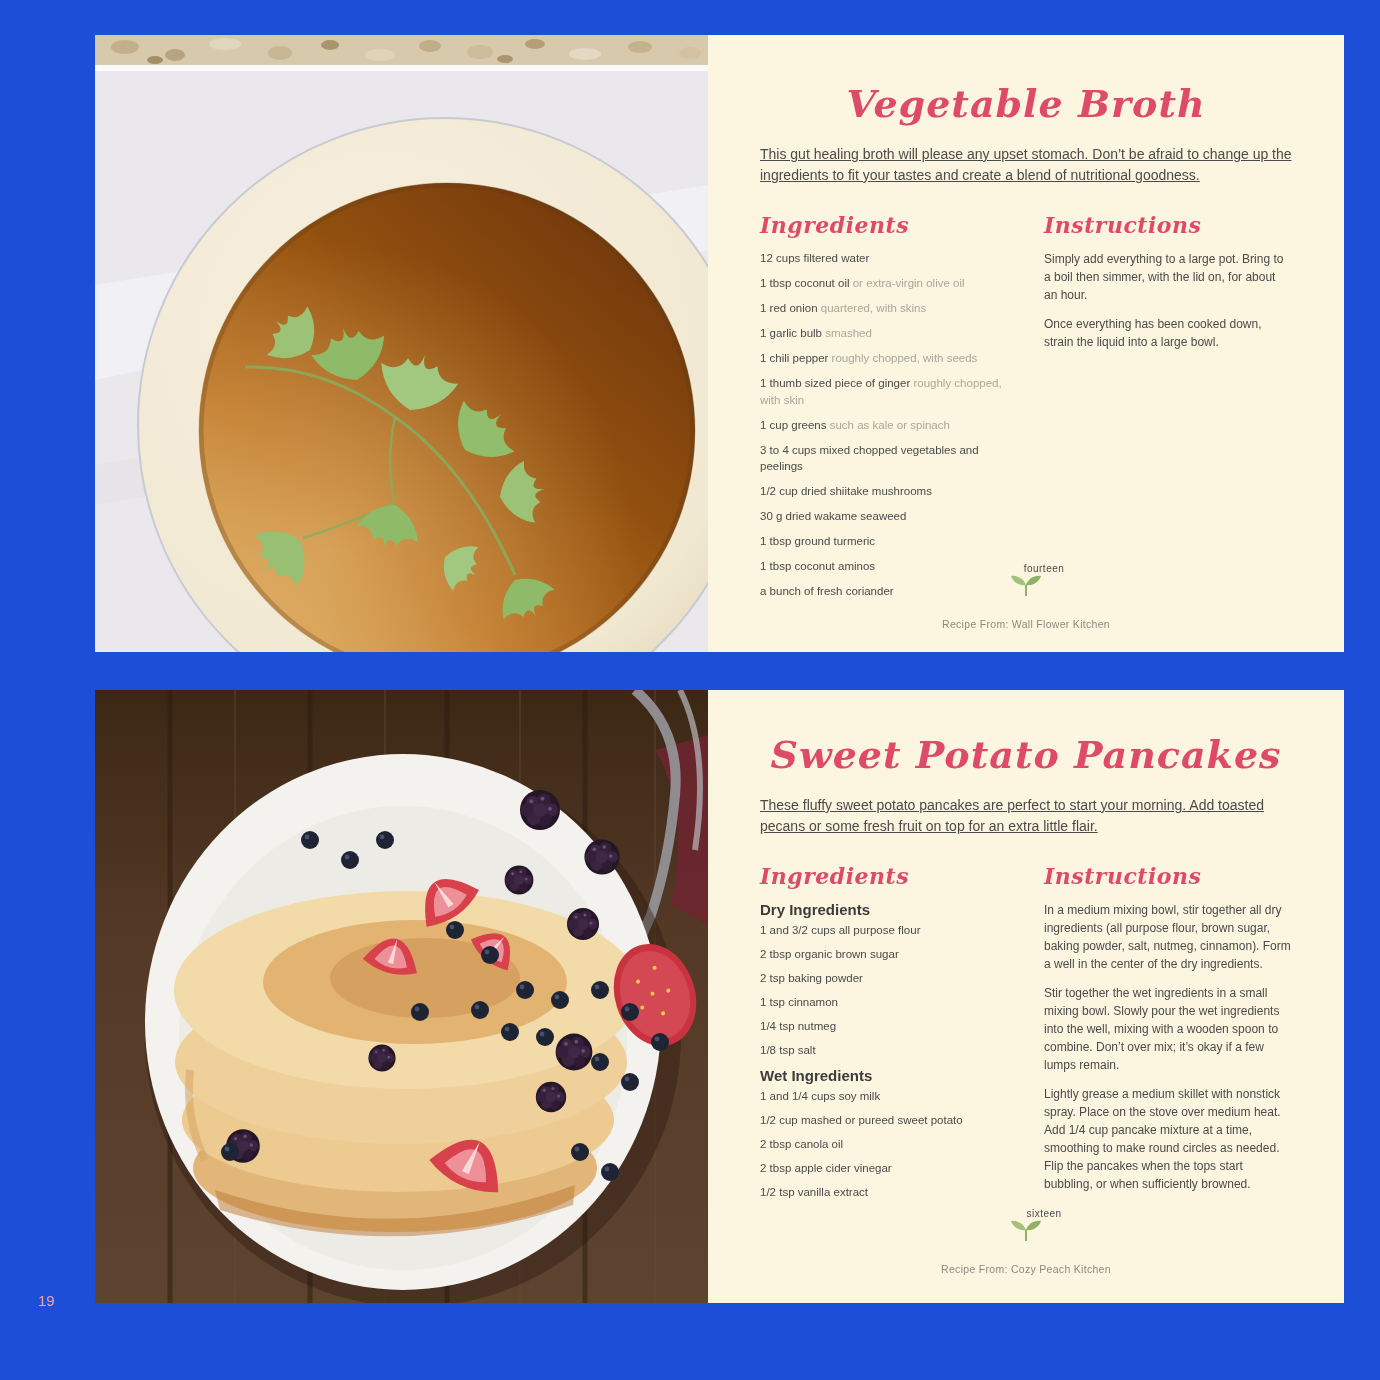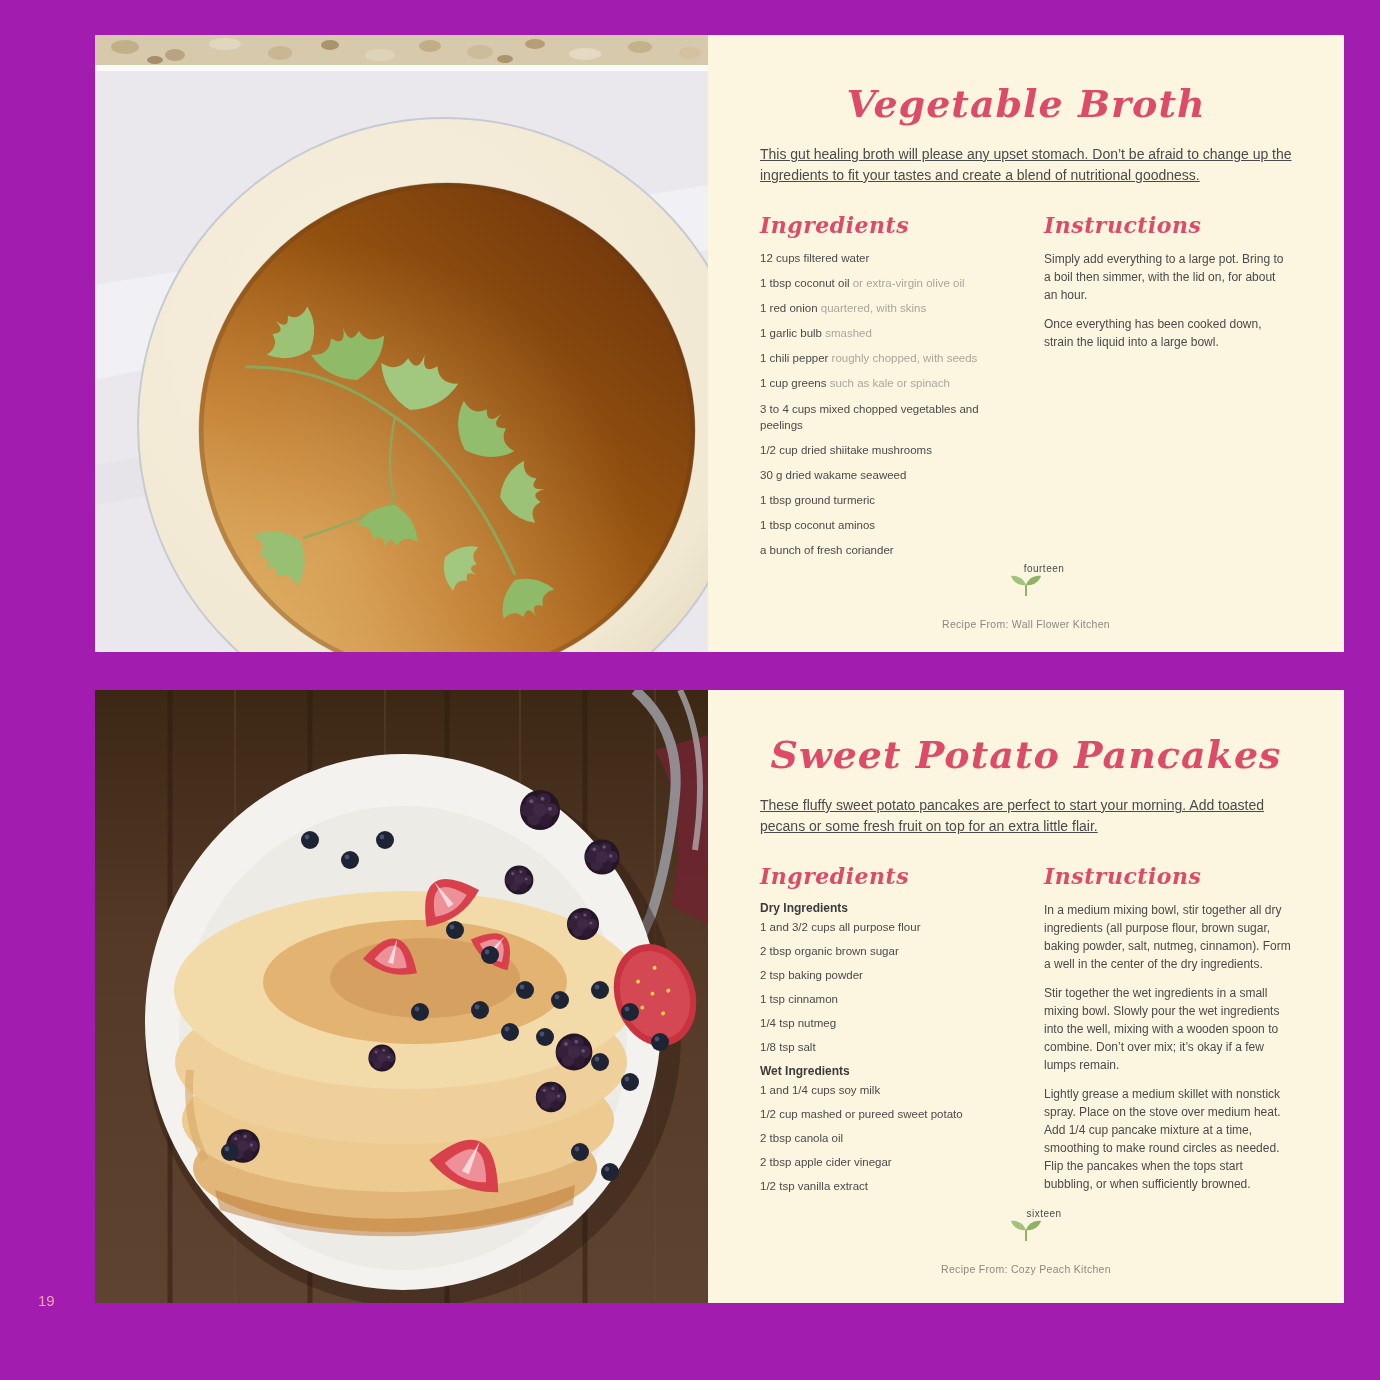--- a/index.html
+++ b/index.html
@@ -1,36 +1,36 @@
 <!DOCTYPE html>
 <html><head>
 <meta charset="utf-8">
 <style>
   html,body{margin:0;padding:0;}
   body{background:#ffffff;font-family:"Liberation Sans",sans-serif;}
-  .page{position:relative;width:1380px;height:1380px;background:#a21caf;overflow:hidden;}
+  .page{position:relative;width:1380px;height:1380px;background:#1d4ed8;overflow:hidden;}
   .recipe-block{position:absolute;left:95px;width:1230px;display:flex;}
   #block-broth{top:35px;height:617px;}
   #block-pancakes{top:690px;height:613px;}
   .photo{width:613px;height:100%;flex:0 0 613px;overflow:hidden;}
   .photo svg{display:block;width:100%;height:100%;}
   .panel{flex:1;background:#FCF6E1;position:relative;box-sizing:border-box;padding:0 52px;}
   .recipe-title{font-family:"DejaVu Serif",serif;font-style:italic;font-weight:700;
     color:#DE4B68;font-size:38px;text-align:center;margin:46px 0 18px 0;letter-spacing:1px;}
   #block-pancakes .recipe-title{margin-top:42px;}
   .intro{font-size:14px;line-height:1.5;color:#4A4A4A;margin:0 0 26px 0;text-decoration:underline;}
   .cols{display:flex;gap:24px;}
   .col-ing{width:260px;flex:0 0 260px;}
   .col-ins{width:248px;flex:0 0 248px;}
   .sec-header{font-family:"DejaVu Serif",serif;font-style:italic;font-weight:700;
     color:#DE4B68;font-size:22px;margin:0 0 12px 0;letter-spacing:0.5px;}
   .ing-list{list-style:none;margin:0;padding:0;}
   .ing-list li{font-size:11.5px;line-height:1.4;color:#4A4A4A;margin-bottom:9px;}
   .ing-note{color:#ABA699;}
-  .group-label{font-size:12px;font-weight:700;color:#3B3B3B;margin:2px 0 4px 0;}
+  .group-label{font-size:15px;font-weight:700;color:#3B3B3B;margin:2px 0 4px 0;}
   .ing-list.grouped li{margin-bottom:8px;}
   .ins-par{font-size:12px;line-height:1.5;color:#4A4A4A;margin:0 0 11px 0;}
   .panel-footer{position:absolute;left:0;right:0;bottom:22px;text-align:center;}
   #block-pancakes .panel-footer{bottom:28px;}
   .page-word{font-size:10px;color:#4A4A4A;letter-spacing:0.5px;padding-left:36px;}
   .sprout{margin-top:1px;}
   .credit{font-size:10.5px;color:#8D897E;margin-top:17px;letter-spacing:0.3px;}
   .page-number{position:absolute;left:38px;top:1292px;font-size:15px;color:#EFA3AD;}
 </style>
 </head>
@@ -111,20 +111,21 @@
       <p class="intro">This gut healing broth will please any upset stomach. Don’t be afraid to change up the ingredients to fit your tastes and create a blend of nutritional goodness.</p>
       <div class="cols">
         <div class="col-ing">
           <h2 class="sec-header">Ingredients</h2>
           <ul class="ing-list">
             <li><span>12 cups filtered water</span><span class="ing-note"></span></li>
             <li><span>1 tbsp coconut oil</span><span class="ing-note"> or extra-virgin olive oil</span></li>
             <li><span>1 red onion</span><span class="ing-note"> quartered, with skins</span></li>
             <li><span>1 garlic bulb</span><span class="ing-note"> smashed</span></li>
             <li><span>1 chili pepper</span><span class="ing-note"> roughly chopped, with seeds</span></li>
+            <li><span>1 thumb sized piece of ginger</span><span class="ing-note"> roughly chopped, with skin</span></li>
             <li><span>1 cup greens</span><span class="ing-note"> such as kale or spinach</span></li>
             <li><span>3 to 4 cups mixed chopped vegetables and peelings</span><span class="ing-note"></span></li>
             <li><span>1/2 cup dried shiitake mushrooms</span><span class="ing-note"></span></li>
             <li><span>30 g dried wakame seaweed</span><span class="ing-note"></span></li>
             <li><span>1 tbsp ground turmeric</span><span class="ing-note"></span></li>
             <li><span>1 tbsp coconut aminos</span><span class="ing-note"></span></li>
             <li><span>a bunch of fresh coriander</span><span class="ing-note"></span></li>
           </ul>
         </div>
         <div class="col-ins">

